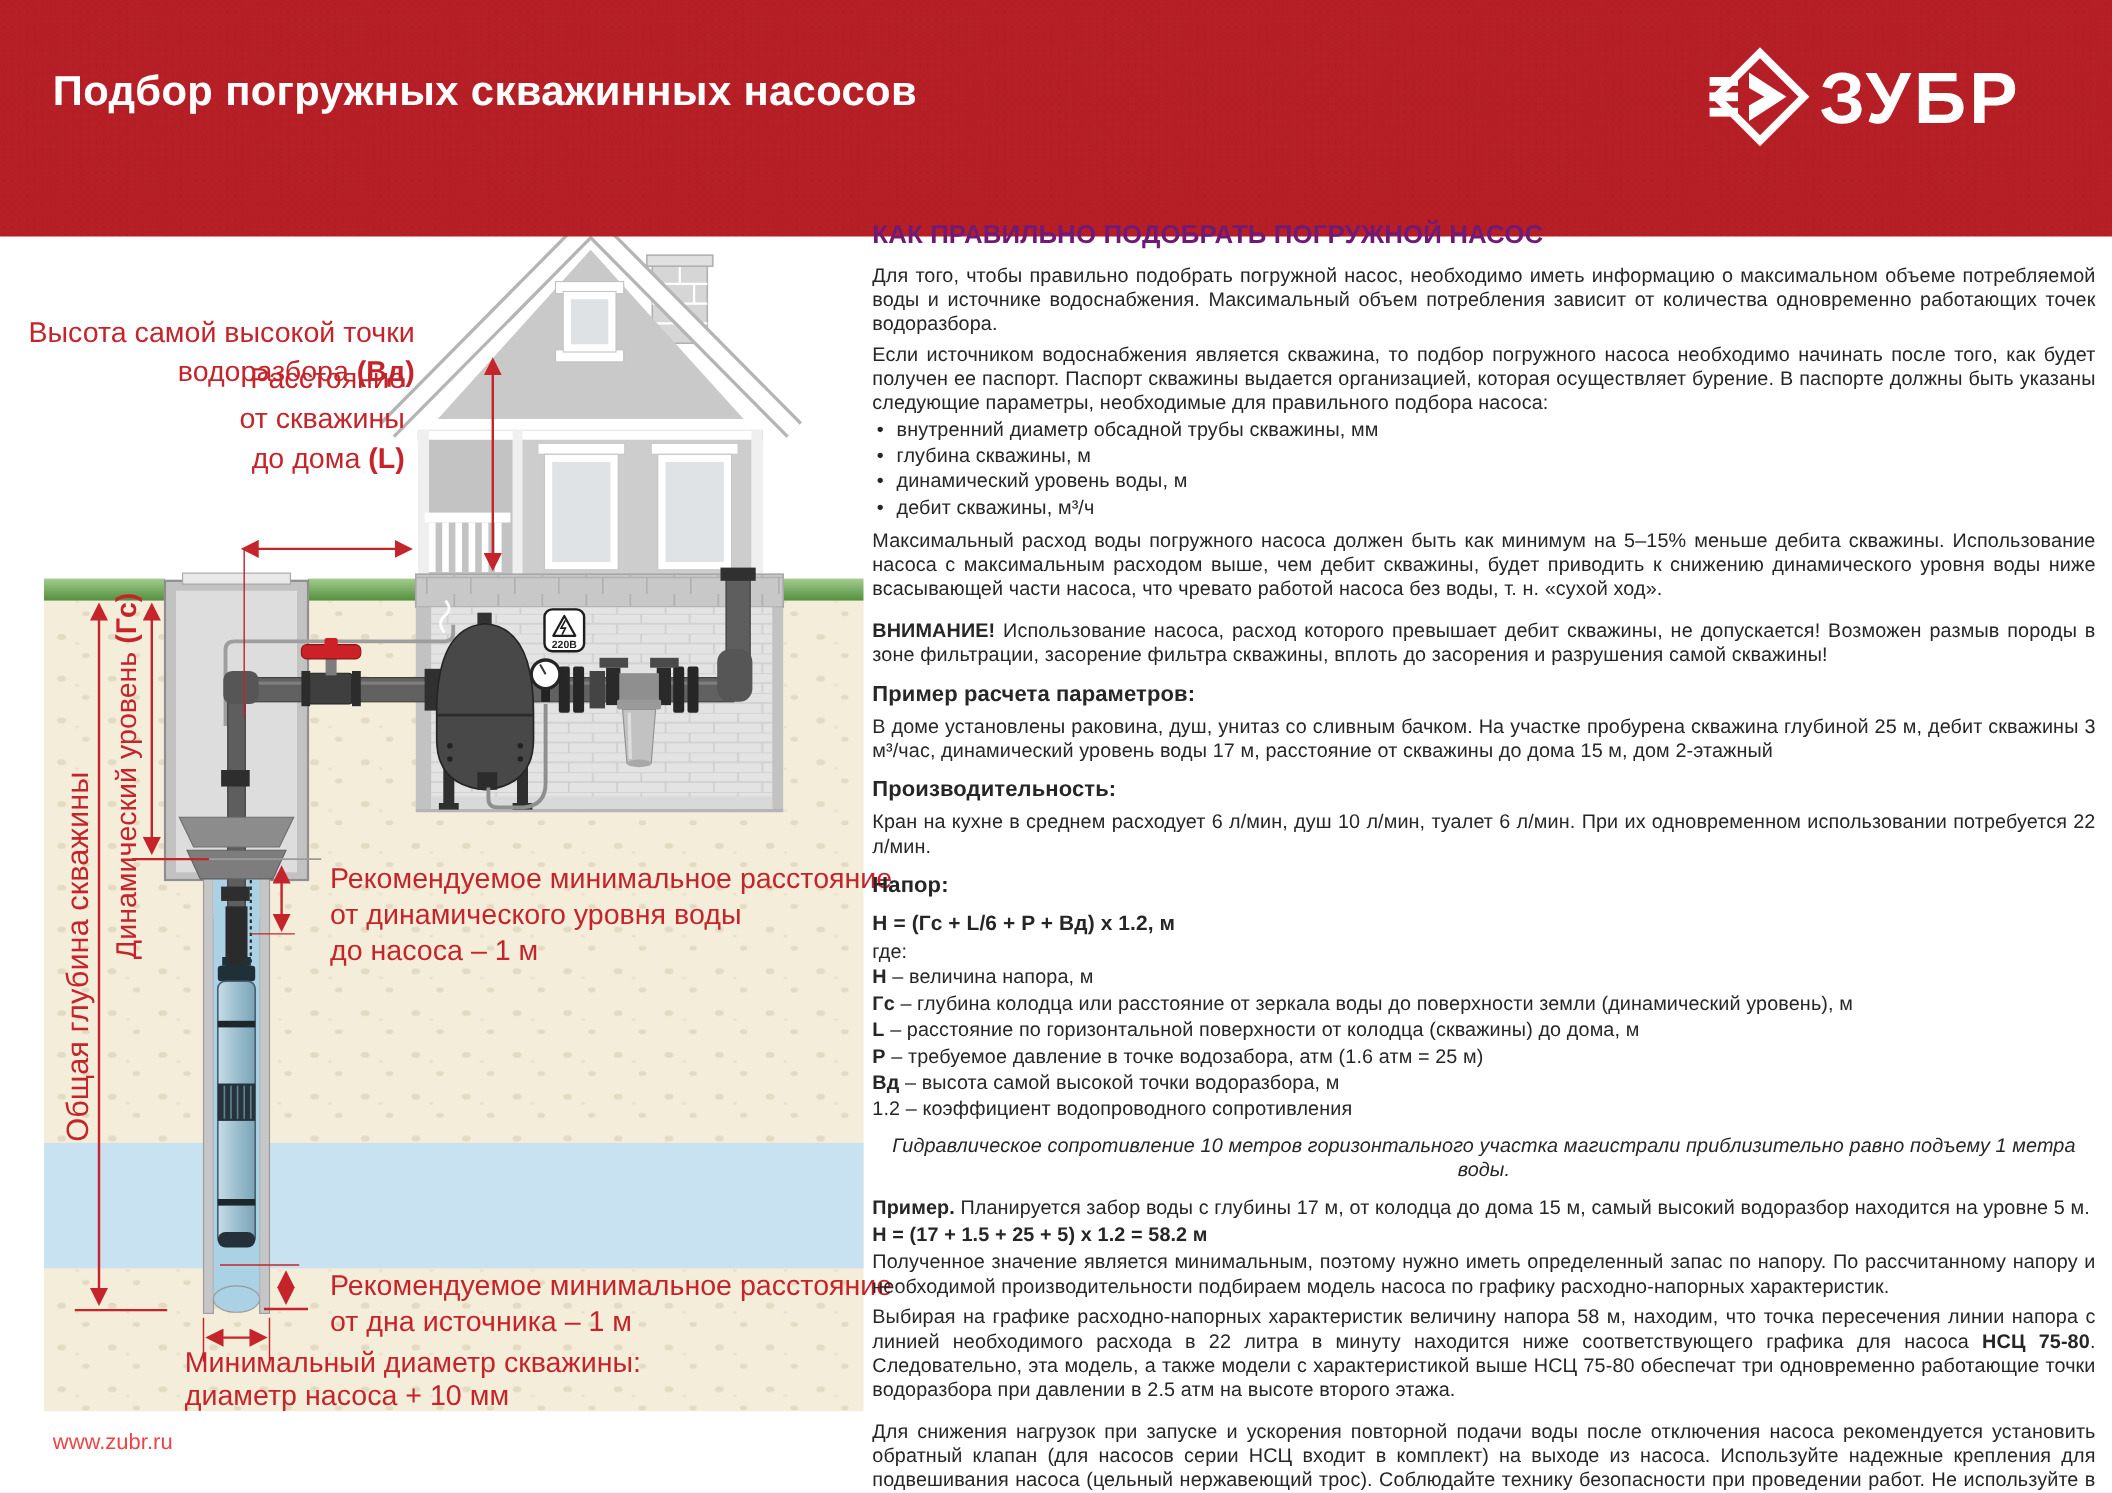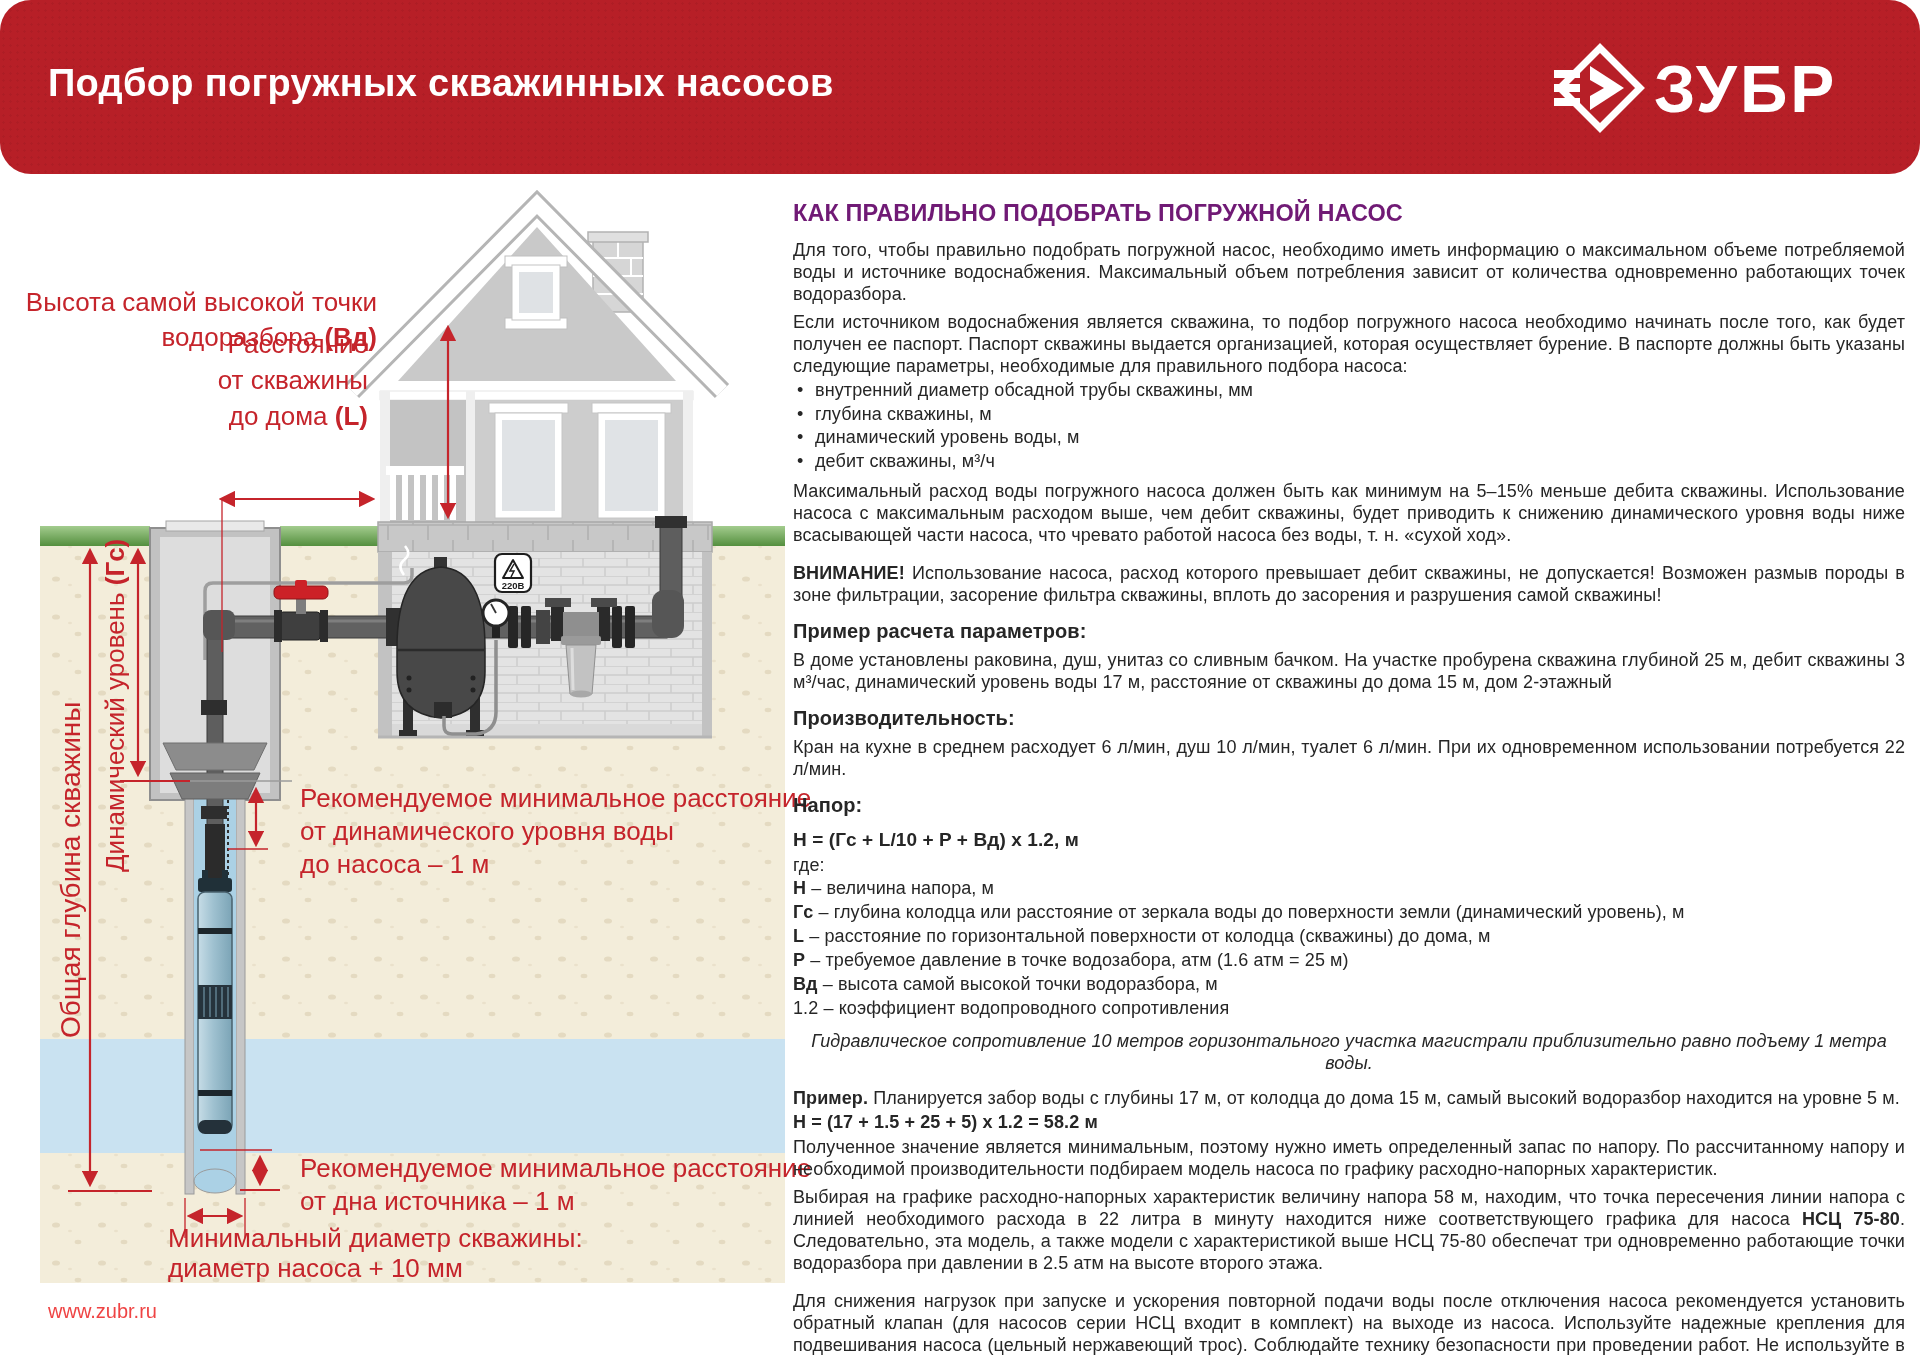--- a/index.html
+++ b/index.html
@@ -1,21 +1,21 @@
 <!DOCTYPE html>
 <html><head>
 <meta charset="utf-8">
 <style>
   html,body{margin:0;padding:0;background:#e8e8e8;}
   #page{position:relative;width:1920px;height:1357px;background:#ffffff;overflow:hidden;
         font-family:"Liberation Sans","DejaVu Sans",sans-serif;}
   
-  .banner{position:absolute;left:0;top:0;width:1920px;height:174px;background:#b71f27;
+  .banner{position:absolute;left:0;top:0;width:1920px;height:215px;background:#b71f27;
           background-image:radial-gradient(rgba(0,0,0,.05) 1px,transparent 1.3px);
-          background-size:7px 7px;border-radius:31px;}
+          background-size:7px 7px;}
   .banner-title{position:absolute;left:48px;top:62px;color:#ffffff;font-size:38px;
           font-weight:bold;letter-spacing:.3px;white-space:nowrap;}
   .logo{position:absolute;right:26px;top:40px;width:340px;height:96px;}
   
   .diagram{position:absolute;left:0;top:0;}
   .rl{fill:#c5242b;font-size:26px;}
   .rl .b,.rlb{font-weight:bold;}
   .rl2{fill:#c5242b;font-size:28px;}
   .dim{stroke:#c5242b;stroke-width:2.2;fill:none;}
   .dimthin{stroke:#c5242b;stroke-width:1.3;fill:none;}
@@ -311,21 +311,21 @@
           <span>дебит скважины, м³/ч</span>
         </div>
       </div>
       <div class="blk p"><span>Максимальный расход воды погружного насоса должен быть как минимум на 5–15% меньше дебита скважины. Использование насоса с максимальным расходом выше, чем дебит скважины, будет приводить к снижению динамического уровня воды ниже всасывающей части насоса, что чревато работой насоса без воды, т. н. «сухой ход».</span></div>
       <div class="blk p gap"><b>ВНИМАНИЕ! </b><span>Использование насоса, расход которого превышает дебит скважины, не допускается! Возможен размыв породы в зоне фильтрации, засорение фильтра скважины, вплоть до засорения и разрушения самой скважины!</span></div>
       <div class="blk h2"><span>Пример расчета параметров:</span></div>
       <div class="blk p"><span>В доме установлены раковина, душ, унитаз со сливным бачком. На участке пробурена скважина глубиной 25 м, дебит скважины 3 м³/час, динамический уровень воды 17 м, расстояние от скважины до дома 15 м, дом 2-этажный</span></div>
       <div class="blk h2"><span>Производительность:</span></div>
       <div class="blk p"><span>Кран на кухне в среднем расходует 6 л/мин, душ 10 л/мин, туалет 6 л/мин. При их одновременном использовании потребуется 22 л/мин.</span></div>
       <div class="blk h2"><span>Напор:</span></div>
-      <div class="blk formula"><span>H = (Гс + L/10 + P + Вд) x 1.2, м</span></div>
+      <div class="blk formula"><span>H = (Гс + L/6 + P + Вд) x 1.2, м</span></div>
       <div class="blk plain"><span>где:</span></div>
       <div class="blk def"><b>H</b><span> – величина напора, м</span></div>
       <div class="blk def"><b>Гс</b><span> – глубина колодца или расстояние от зеркала воды до поверхности земли (динамический уровень), м</span></div>
       <div class="blk def"><b>L</b><span> – расстояние по горизонтальной поверхности от колодца (скважины) до дома, м</span></div>
       <div class="blk def"><b>P</b><span> – требуемое давление в точке водозабора, атм (1.6 атм = 25 м)</span></div>
       <div class="blk def"><b>Вд</b><span> – высота самой высокой точки водоразбора, м</span></div>
       <div class="blk def"><span>1.2 – коэффициент водопроводного сопротивления</span></div>
       <div class="blk note"><i>Гидравлическое сопротивление 10 метров горизонтального участка магистрали приблизительно равно подъему 1 метра воды.</i></div>
       <div class="blk p tightb"><b>Пример. </b><span>Планируется забор воды с глубины 17 м, от колодца до дома 15 м, самый высокий водоразбор находится на уровне 5 м.</span></div>
       <div class="blk formula2"><span>H = (17 + 1.5 + 25 + 5) x 1.2 = 58.2 м</span></div>

